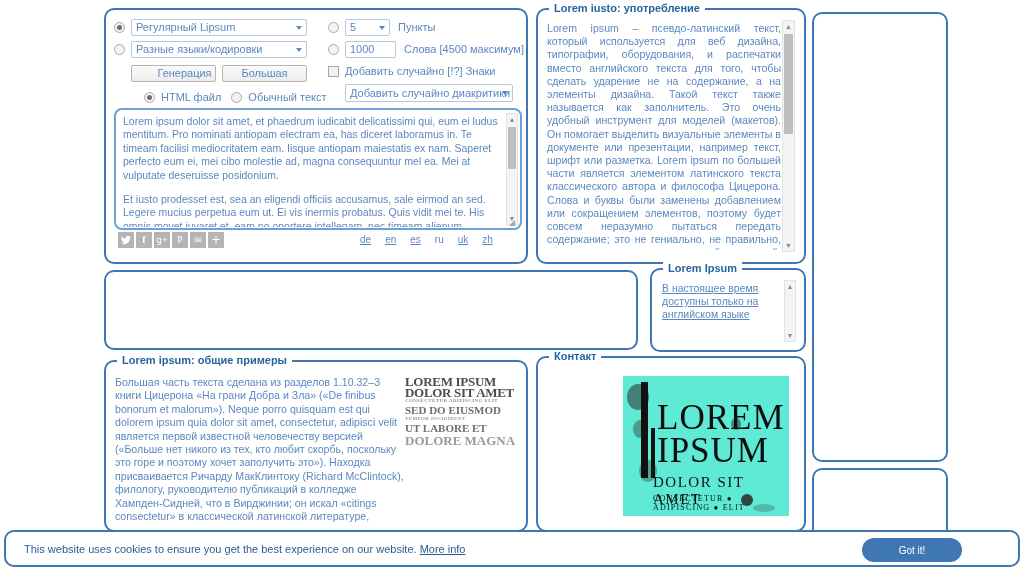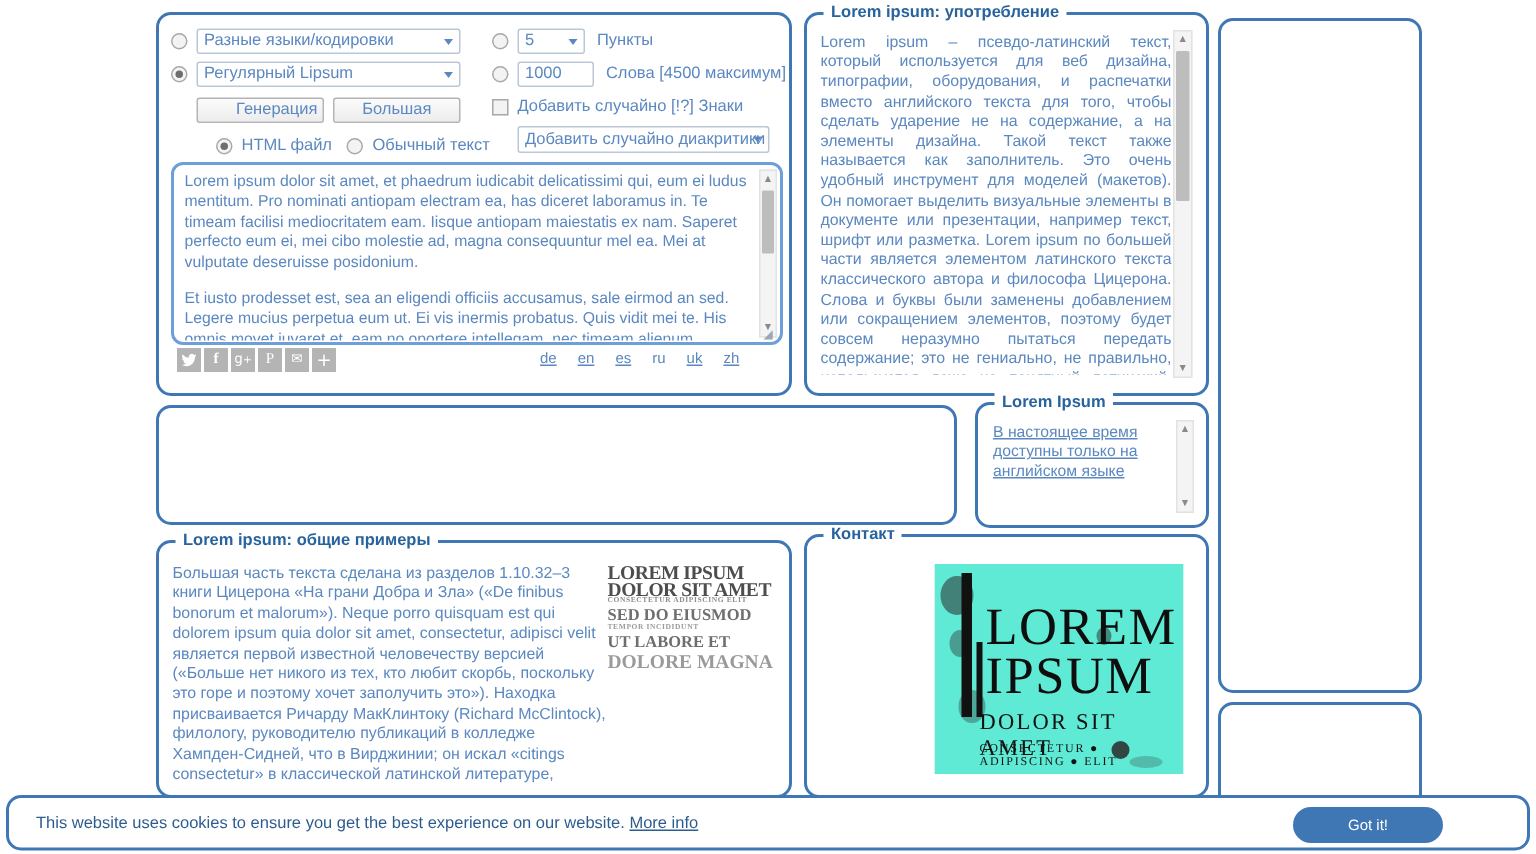--- a/index.html
+++ b/index.html
@@ -191,30 +191,30 @@
   .ex-f{top:48px;font-size:11px;color:#6e6e6e;}
   .ex-g{top:59px;font-size:13px;color:#9a9a9a;}
 </style>
 </head>
 <body>
 
 <div class="panel" id="gen-panel">
 
   <div class="gen-col-left">
     <div class="row">
+      <div class="radio on"></div>
+      <div class="sel" style="width:176px;">
+        <span>Регулярный Lipsum</span>
+        <span class="caret"></span>
+      </div>
+    </div>
+    <div class="row">
       <div class="radio"></div>
       <div class="sel" style="width:176px;">
         <span>Разные языки/кодировки</span>
-        <span class="caret"></span>
-      </div>
-    </div>
-    <div class="row">
-      <div class="radio on"></div>
-      <div class="sel" style="width:176px;">
-        <span>Регулярный Lipsum</span>
         <span class="caret"></span>
       </div>
     </div>
     <div class="row" style="margin-top:6px;padding-left:17px;gap:6px;">
       <div class="btn" style="width:85px;padding-left:22px;">Генерация</div>
       <div class="btn" style="width:85px;">Большая</div>
     </div>
     <div class="row" style="margin-top:6px;padding-left:30px;">
       <div class="radio on"></div>
       <span class="lbl">HTML файл</span>
@@ -279,21 +279,21 @@
 <div class="lang-row">
   <a href="#">de</a>
   <a href="#">en</a>
   <a href="#">es</a>
   <a href="#" class="cur">ru</a>
   <a href="#">uk</a>
   <a href="#">zh</a>
 </div>
 
 <div class="panel" id="usage-panel">
-  <div class="legend">Lorem ipsum: употребление</div>
+  <div class="legend">Lorem iusto: употребление</div>
   <div class="usage-body">Lorem ipsum – псевдо-латинский текст, который используется для веб дизайна, типографии, оборудования, и распечатки вместо английского текста для того, чтобы сделать ударение не на содержание, а на элементы дизайна. Такой текст также называется как заполнитель. Это очень удобный инструмент для моделей (макетов). Он помогает выделить визуальные элементы в документе или презентации, например текст, шрифт или разметка. Lorem ipsum по большей части является элементом латинского текста классического автора и философа Цицерона. Слова и буквы были заменены добавлением или сокращением элементов, поэтому будет совсем неразумно пытаться передать содержание; это не гениально, не правильно, используется даже не понятный латинский. Хотя Lorem ipsum напоминает класcический латинский, вы не найдете никакого смысла в сказанном. Поскольку текст Цицерона не содержит буквы K, W, или Z, что чуждо для</div>
   <div class="vscroll" style="right:9px;top:10px;bottom:10px;width:13px;">
     <div class="up">▲</div>
     <div class="thumb" style="top:13px;height:100px;width:9px;"></div>
     <div class="dn">▼</div>
   </div>
 </div>
 
 <div class="panel" id="ad-center"></div>
 <div class="panel" id="ad-right-tall"></div>

